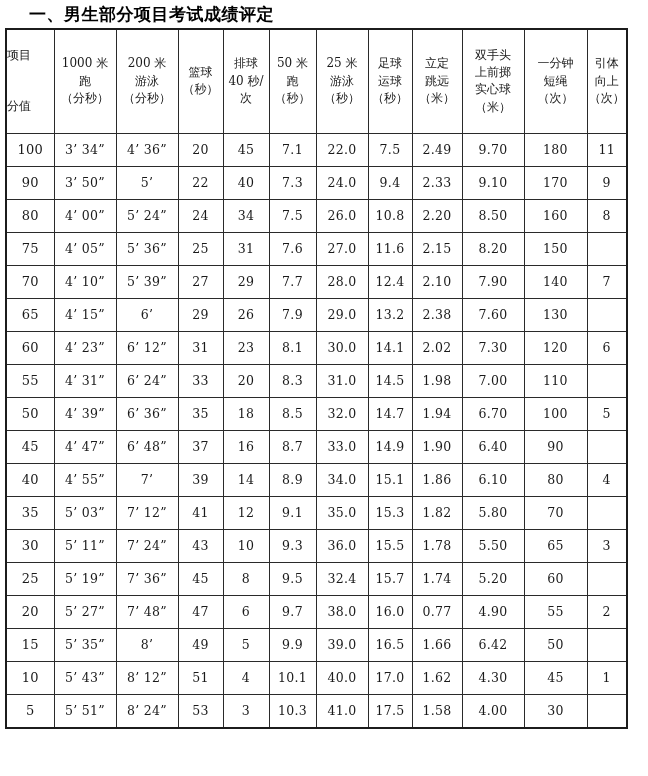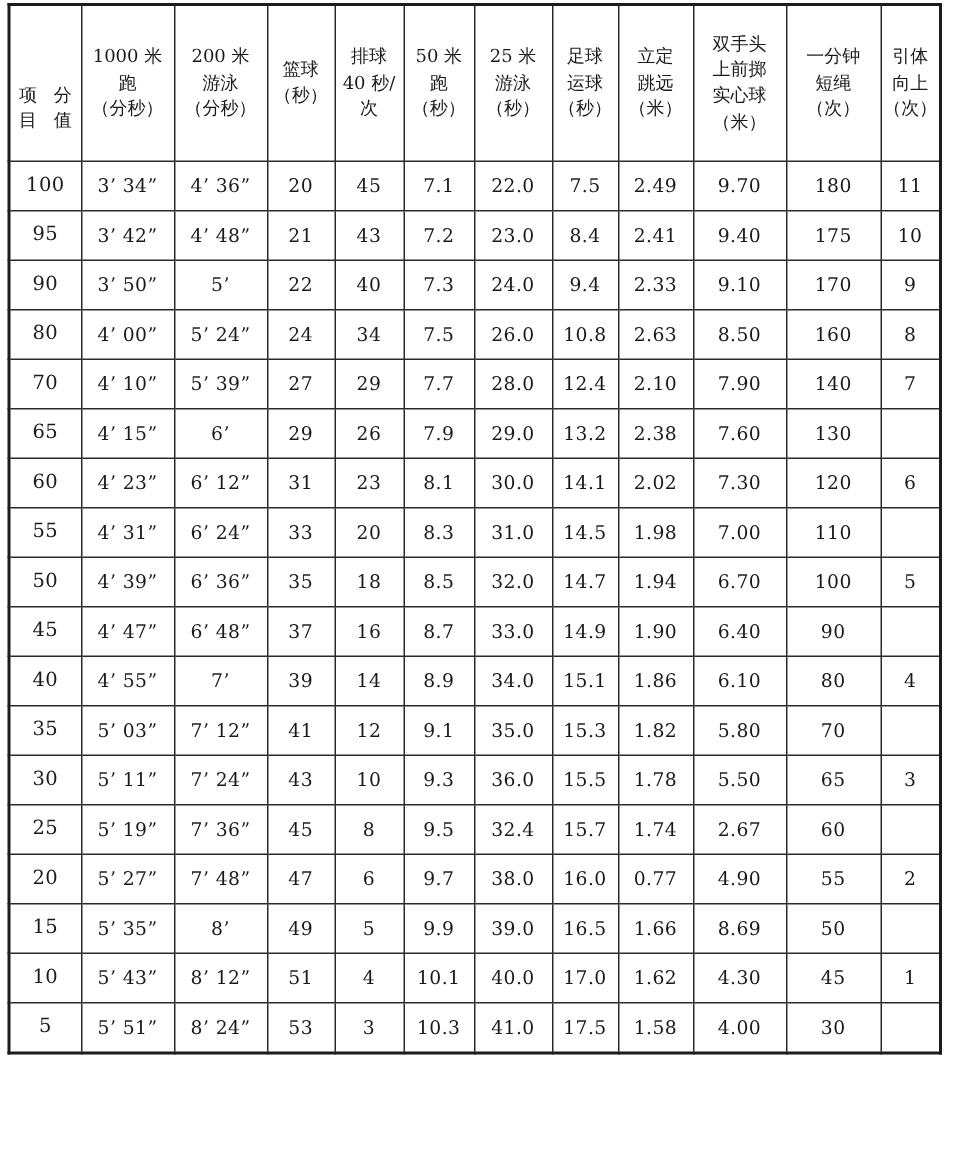--- a/index.html
+++ b/index.html
@@ -57,38 +57,40 @@
   thead th {
     height: 80px;
     font-weight: normal;
     font-size: 12px;
     line-height: 1.45;
     white-space: pre-line;
   }
   thead th .corner {
     height: 68px;
     display: flex;
+    flex-direction: column;
     justify-content: space-between;
-    align-items: flex-end;
+    align-items: flex-start;
     padding: 0;
   }
   tbody td {
     height: 32px;
     font-size: 12.5px;
     letter-spacing: 0.3px;
   }
   tbody td.score-col {
     font-size: 13px;
   }
 </style>
 </head>
 <body>
 
 <div class="page">
 
+  <h1 class="title">一、男生部分项目考试成绩评定</h1>
 
   <table class="score-table">
     <colgroup>
       <col class="c1">
         <col class="c2">
         <col class="c3">
         <col class="c4">
       <col class="c5">
         <col class="c6">
         <col class="c7">
@@ -150,34 +152,20 @@
           <td>45</td>
           <td>7.1</td>
           <td>22.0</td>
           <td>7.5</td>
           <td>2.49</td>
           <td>9.70</td>
           <td>180</td>
           <td>11</td>
         </tr>
         <tr>
-          <td class="score-col">95</td>
-          <td>3’ 42”</td>
-          <td>4’ 48”</td>
-          <td>21</td>
-          <td>43</td>
-          <td>7.2</td>
-          <td>23.0</td>
-          <td>8.4</td>
-          <td>2.41</td>
-          <td>9.40</td>
-          <td>175</td>
-          <td>10</td>
-        </tr>
-        <tr>
           <td class="score-col">90</td>
           <td>3’ 50”</td>
           <td>5’</td>
           <td>22</td>
           <td>40</td>
           <td>7.3</td>
           <td>24.0</td>
           <td>9.4</td>
           <td>2.33</td>
           <td>9.10</td>
@@ -186,24 +174,38 @@
         </tr>
         <tr>
           <td class="score-col">80</td>
           <td>4’ 00”</td>
           <td>5’ 24”</td>
           <td>24</td>
           <td>34</td>
           <td>7.5</td>
           <td>26.0</td>
           <td>10.8</td>
-          <td>2.63</td>
+          <td>2.20</td>
           <td>8.50</td>
           <td>160</td>
           <td>8</td>
+        </tr>
+        <tr>
+          <td class="score-col">75</td>
+          <td>4’ 05”</td>
+          <td>5’ 36”</td>
+          <td>25</td>
+          <td>31</td>
+          <td>7.6</td>
+          <td>27.0</td>
+          <td>11.6</td>
+          <td>2.15</td>
+          <td>8.20</td>
+          <td>150</td>
+          <td></td>
         </tr>
         <tr>
           <td class="score-col">70</td>
           <td>4’ 10”</td>
           <td>5’ 39”</td>
           <td>27</td>
           <td>29</td>
           <td>7.7</td>
           <td>28.0</td>
           <td>12.4</td>
@@ -327,21 +329,21 @@
         <tr>
           <td class="score-col">25</td>
           <td>5’ 19”</td>
           <td>7’ 36”</td>
           <td>45</td>
           <td>8</td>
           <td>9.5</td>
           <td>32.4</td>
           <td>15.7</td>
           <td>1.74</td>
-          <td>2.67</td>
+          <td>5.20</td>
           <td>60</td>
           <td></td>
         </tr>
         <tr>
           <td class="score-col">20</td>
           <td>5’ 27”</td>
           <td>7’ 48”</td>
           <td>47</td>
           <td>6</td>
           <td>9.7</td>
@@ -355,21 +357,21 @@
         <tr>
           <td class="score-col">15</td>
           <td>5’ 35”</td>
           <td>8’</td>
           <td>49</td>
           <td>5</td>
           <td>9.9</td>
           <td>39.0</td>
           <td>16.5</td>
           <td>1.66</td>
-          <td>8.69</td>
+          <td>6.42</td>
           <td>50</td>
           <td></td>
         </tr>
         <tr>
           <td class="score-col">10</td>
           <td>5’ 43”</td>
           <td>8’ 12”</td>
           <td>51</td>
           <td>4</td>
           <td>10.1</td>

